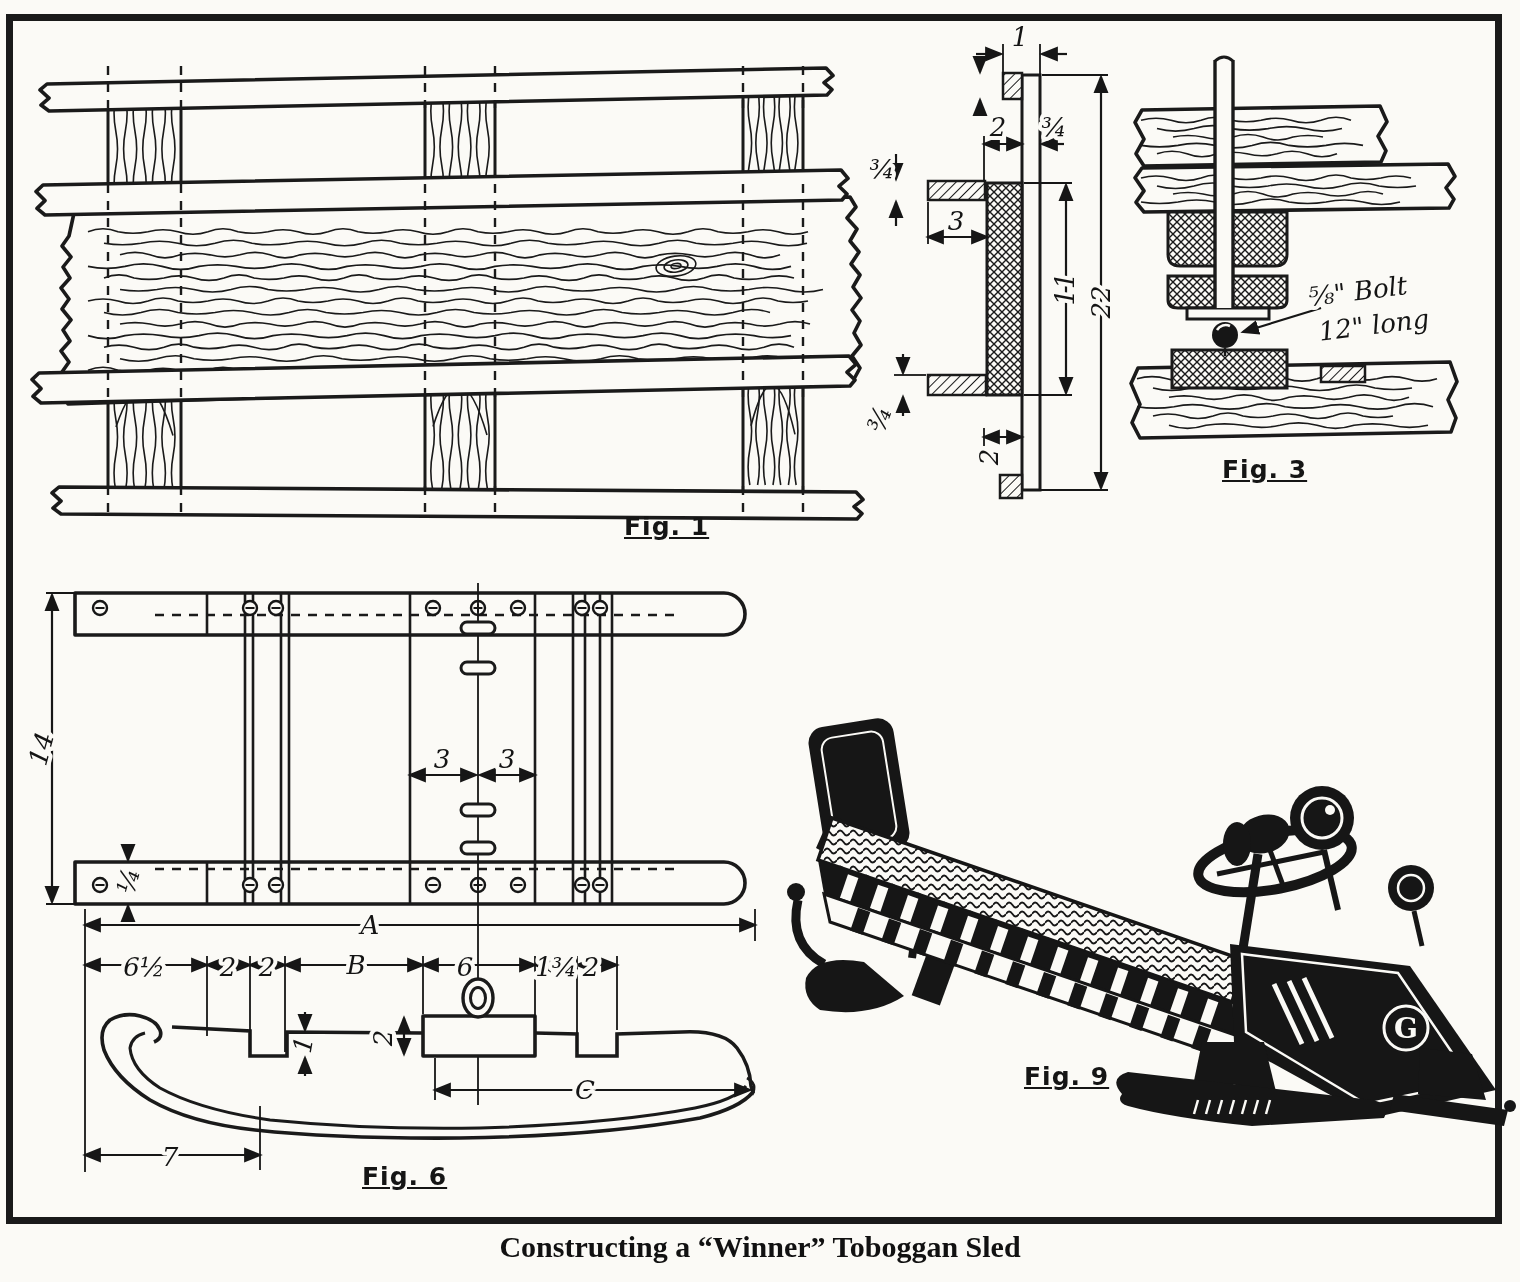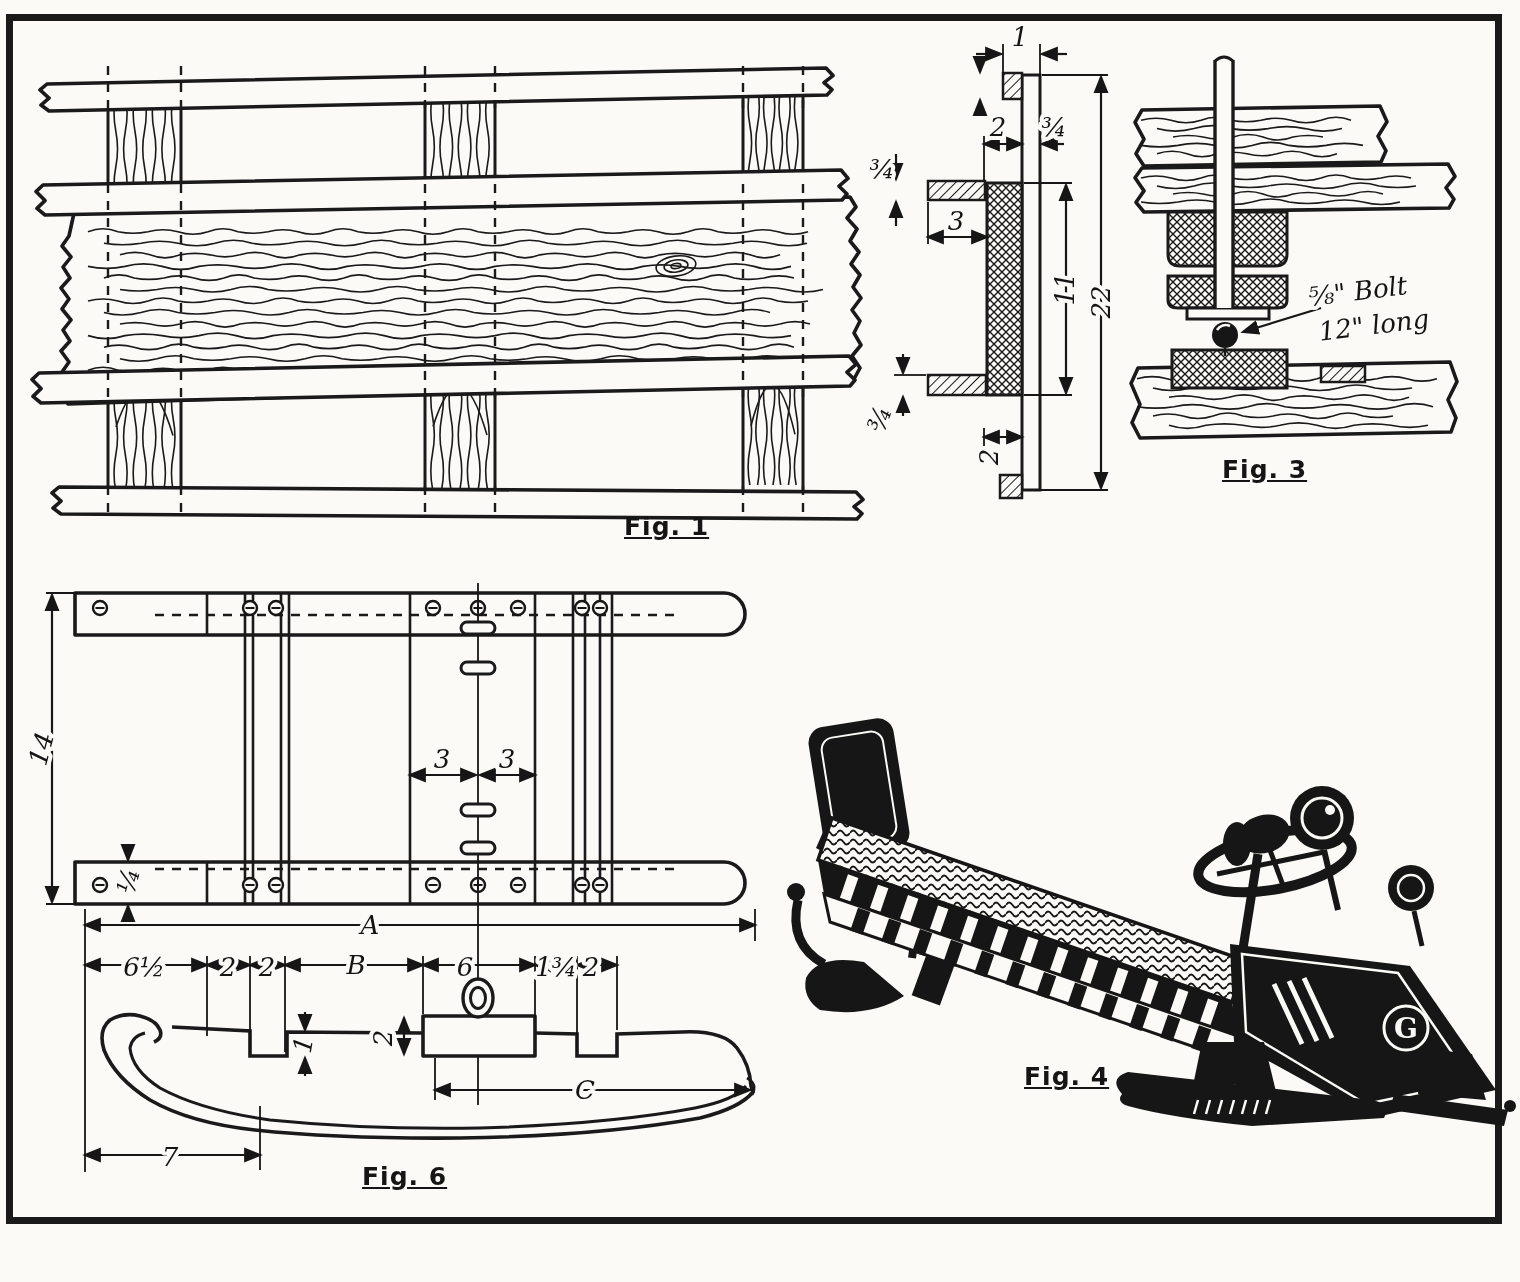--- a/index.html
+++ b/index.html
@@ -443,15 +443,16 @@
           <line x1="462" y1="452" x2="458" y2="466" class="wln" stroke-width="2.5"></line>
           <line x1="474" y1="452" x2="470" y2="466" class="wln" stroke-width="2.5"></line>
           <line x1="486" y1="452" x2="482" y2="466" class="wln" stroke-width="2.5"></line>
           <line x1="498" y1="452" x2="494" y2="466" class="wln" stroke-width="2.5"></line>
         </g>
       <path d="M648,400 L700,406 L714,452 L646,446 Z" class="ink"></path>
       <path d="M622,446 L736,462 L732,478 L618,462 Z" class="ink"></path>
       <circle cx="738" cy="458" r="6" class="ink"></circle>
     </g>
   </svg>
-  <div class="flab" style="left:1024px;top:1062px">Fig. 4</div>
-
+  <div class="flab" style="left:1024px;top:1062px">Fig. 9</div>
+
+  <div class="caption">Constructing a “Winner” Toboggan Sled</div>
 </div>
 
 </body></html>

